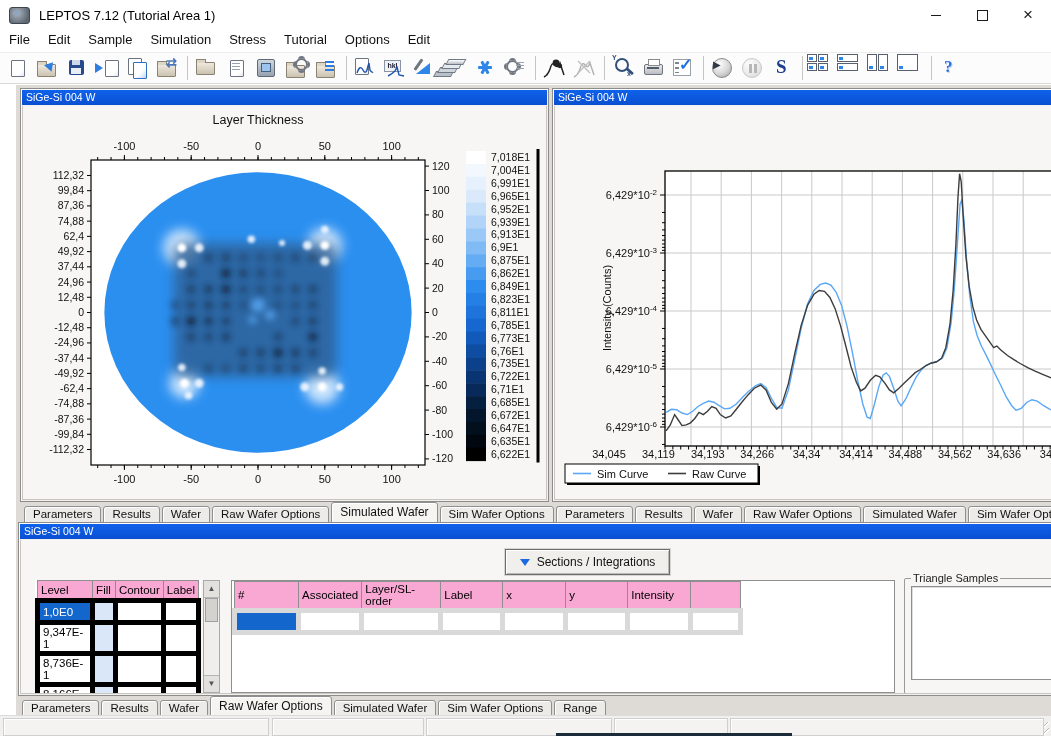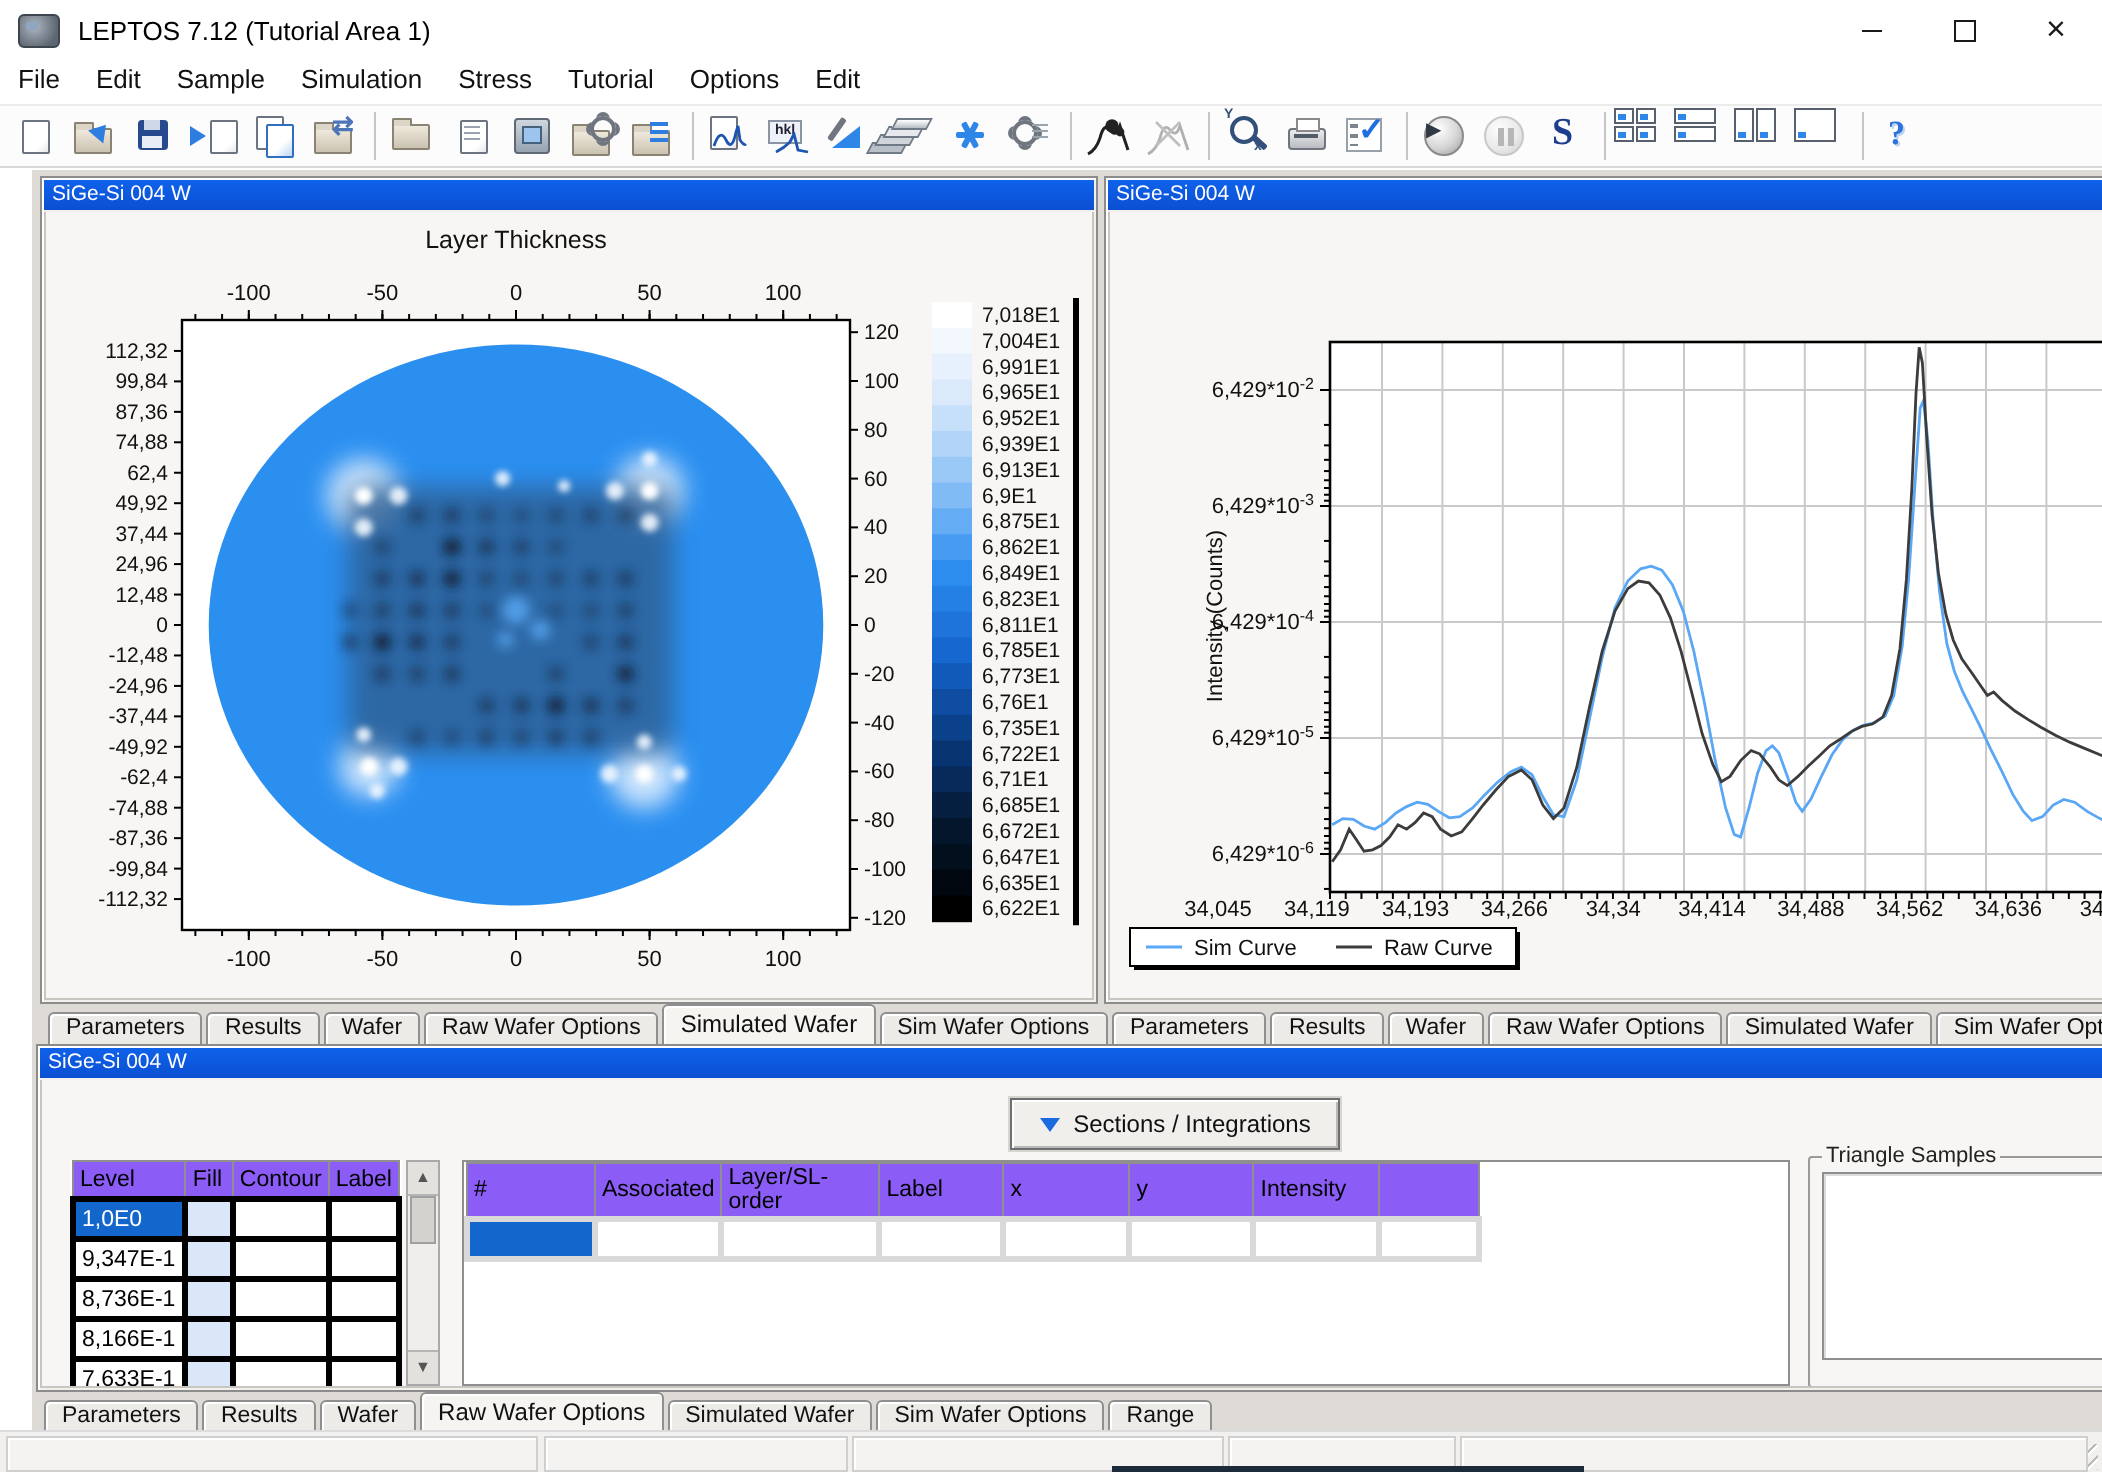--- a/index.html
+++ b/index.html
@@ -75,22 +75,22 @@
   .child-content{position:relative;background:#f7f6f4;overflow:hidden;margin:0 1px 1px 1px;border:1px solid #c9c6c0;border-top:none;box-sizing:border-box}
   .tabbar{display:flex;align-items:flex-end;height:22px;padding-left:4px}
   .tab{height:16px;line-height:15px;padding:0 8px;font-size:11.5px;color:#111;background:#edebe7;
        border:1px solid #8f8f8f;border-radius:3px 3px 0 0;margin-right:2px;white-space:nowrap;cursor:default;box-shadow:inset 1px 1px 0 #fff}
   .tab.active{height:20px;line-height:19px;background:#f5f4f1;font-size:12px}
   
   .btn3d{position:absolute;background:#f0efec;border:1px solid #6e6e6e;box-shadow:inset 1px 1px 0 #fff,inset -1px -1px 0 #b9b9b9,0 0 0 1px #d7d5d0;
          font-size:12px;color:#111;display:flex;align-items:center;justify-content:center;gap:7px;cursor:default}
   .btn3d .tri{width:0;height:0;border:5px solid transparent;border-top:7px solid #1a6ae0;margin-top:6px}
   table.grid{border-collapse:collapse;background:#fff;font-size:11.5px}
-  table.grid th{background:#8b5cf6;border:1px solid #8f8f8f;font-weight:normal;text-align:left;padding:1px 3px;height:15px}
-  table.grid td{border:3px solid #000000;padding:1px 3px;height:15px;background:#fff}
+  table.grid th{background:#f9a8d4;border:1px solid #8f8f8f;font-weight:normal;text-align:left;padding:1px 3px;height:15px}
+  table.grid td{border:5px solid #000000;padding:1px 3px;height:15px;background:#fff}
   td.sel{background:#1266cc !important;color:#fff}
   td.fill{background:#d9e7f8 !important}
   .vscroll{position:absolute;width:17px;background:#efeeec;border:1px solid #a9a9a9;box-sizing:border-box}
   .vscroll .ar{height:16px;background:#e3e1de;border-bottom:1px solid #b5b5b5;text-align:center;font-size:8px;color:#555;line-height:16px}
   .vscroll .ar.dn{position:absolute;bottom:0;width:100%;border-top:1px solid #b5b5b5;border-bottom:none}
   .vscroll .thumb{height:22px;background:#d4d2ce;border:1px solid #a0a0a0;margin:0 1px}
   fieldset.grp{position:absolute;border:1px solid #9a9a9a;border-radius:2px;margin:0;padding:2px 6px 6px 6px;font-size:11px;color:#222;background:transparent}
   fieldset.grp .lb{padding:0 2px}
   .listbox{background:#fff;border:1px solid #8f8f8f;box-shadow:inset 1px 1px 0 #dcdcdc}
   

